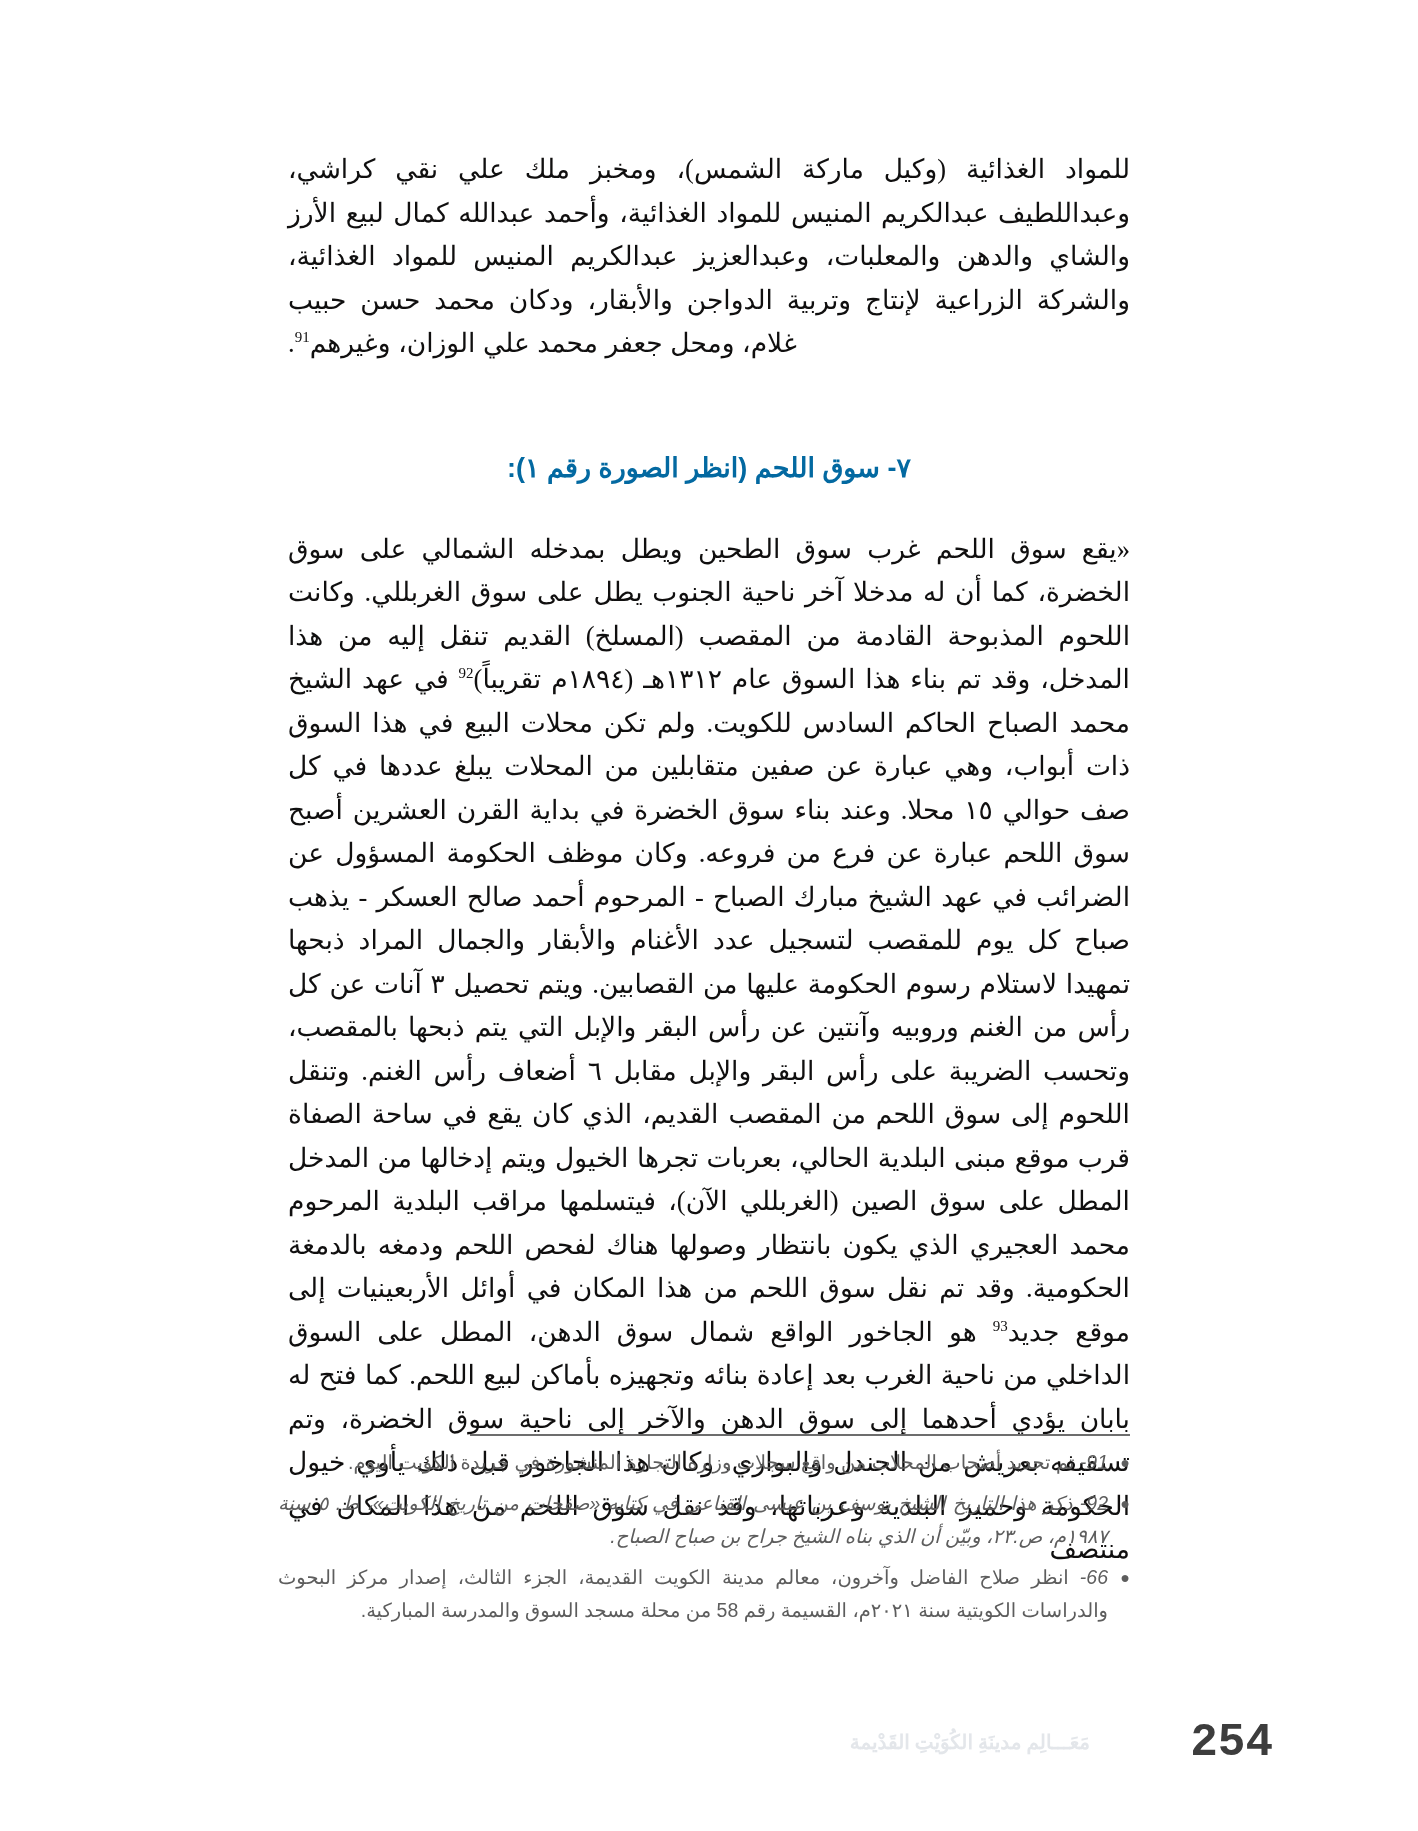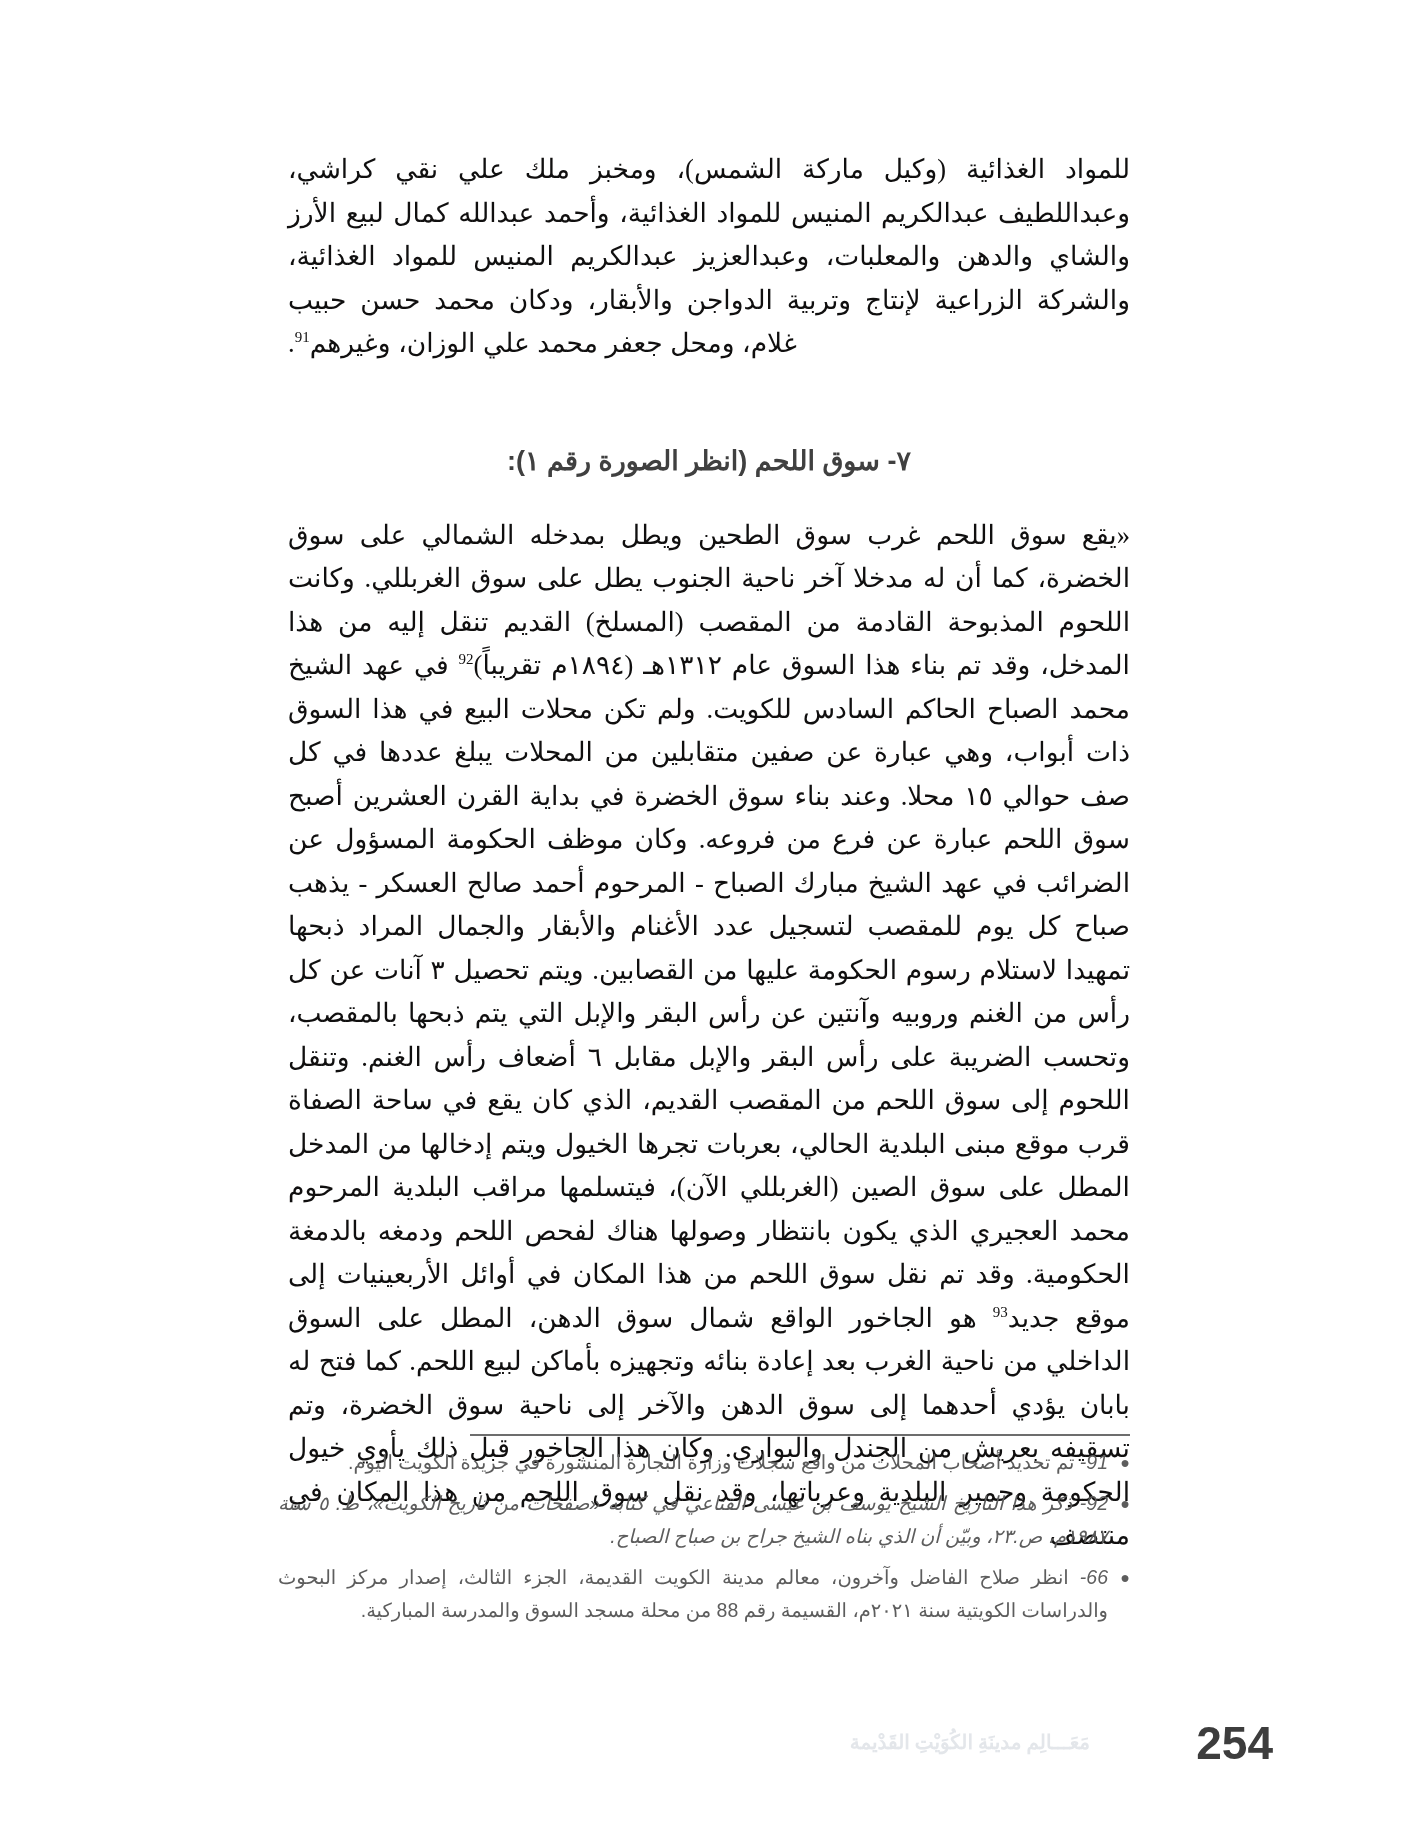--- a/index.html
+++ b/index.html
@@ -53,22 +53,22 @@
   }
 
   
   .section-heading {
     direction: rtl;
     text-align: center;
     font-family: "Liberation Sans", sans-serif;
     font-weight: bold;
     font-size: 27px;
     line-height: 34px;
-    color: #404040;
-    margin: 4px;
+    color: #0369a1;
+    margin: 11px;
     padding: 0;
   }
 
   .gap-after-intro { height: 74px; }
   .gap-after-heading { height: 32px; }
 
   
   .footnotes {
     position: absolute;
     right: 228px;
@@ -128,21 +128,21 @@
     font-size: 20px;
     line-height: 34px;
     color: #e3e6ea;
     white-space: nowrap;
     letter-spacing: 1px;
   }
   .page-number {
     position: absolute;
     right: 85px;
     bottom: 0;
-    font-family: Liberation Sans, sans-serif;
+    font-family: Liberation Mono, monospace;
     font-weight: bold;
     font-size: 46px;
     line-height: 52px;
     color: #3d3d3d;
     direction: ltr;
     margin-top: 22px;
   }
 </style>
 </head>
 <body>
@@ -168,21 +168,21 @@
 
     <p class="fn-item">
       <span class="bullet">●</span><span class="fn-num">91-</span>&nbsp;<span>تم تحديد أصحاب المحلات من واقع سجلات وزارة التجارة المنشورة في جريدة الكويت اليوم.</span>
     </p>
 
     <p class="fn-item">
       <span class="bullet">●</span><span class="fn-num">92-</span>&nbsp;<em>ذكر هذا التاريخ الشيخ يوسف بن عيسى القناعي في كتابه «صفحات من تاريخ الكويت»، ط. ٥ سنة ١٩٨٧م، ص.٢٣، وبيّن أن الذي بناه الشيخ جراح بن صباح الصباح.</em>
     </p>
 
     <p class="fn-item">
-      <span class="bullet">●</span><span class="fn-num">66-</span>&nbsp;<span>انظر صلاح الفاضل وآخرون، معالم مدينة الكويت القديمة، الجزء الثالث، إصدار مركز البحوث والدراسات الكويتية سنة ٢٠٢١م، القسيمة رقم 88 من محلة مسجد السوق والمدرسة المباركية.</span>
+      <span class="bullet">●</span><span class="fn-num">66-</span>&nbsp;<span>انظر صلاح الفاضل وآخرون، معالم مدينة الكويت القديمة، الجزء الثالث، إصدار مركز البحوث والدراسات الكويتية سنة ٢٠٢١م، القسيمة رقم 58 من محلة مسجد السوق والمدرسة المباركية.</span>
     </p>
   </div>
 
   <div class="footer">
     <div class="footer-title">مَعَـــالِم مدينَةِ الكُوَيْتِ القَدْيمة</div>
     <div class="page-number">254</div>
   </div>
 
 </div>
 

